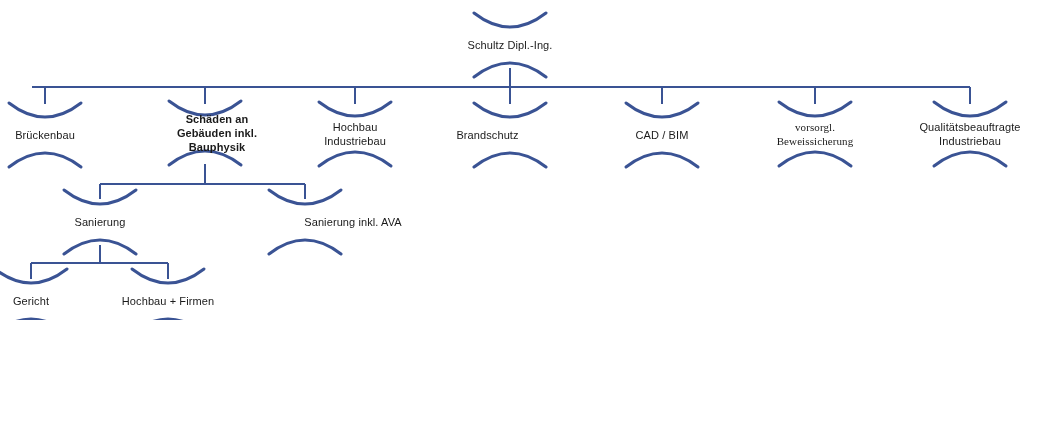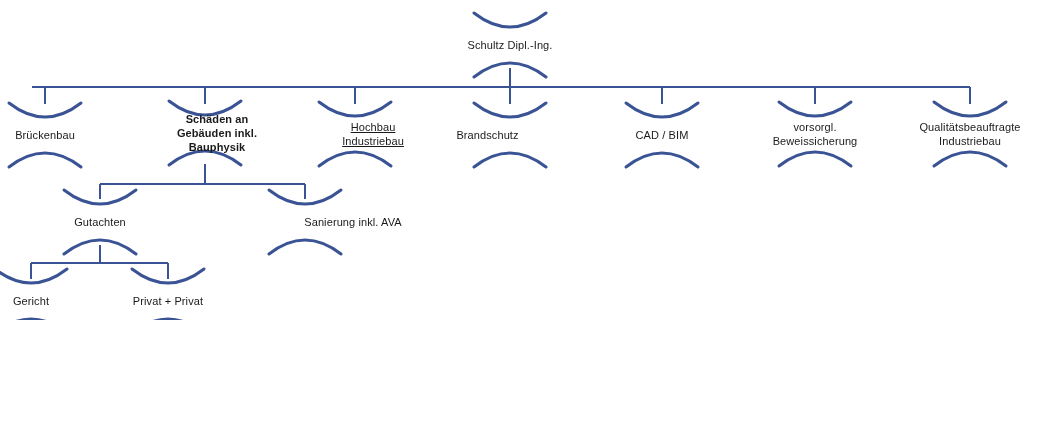--- a/index.html
+++ b/index.html
@@ -94,45 +94,45 @@
         <span class="node-line">Schultz Dipl.-Ing.</span>
       </div>
       <div class="node" style="left: 45px; top: 135px;">
         <span class="node-line">Brückenbau</span>
       </div>
       <div class="node" style="left: 217px; top: 133px; font-weight: bold;">
         <span class="node-line">Schäden an</span>
         <span class="node-line">Gebäuden inkl.</span>
         <span class="node-line">Bauphysik</span>
       </div>
-      <div class="node" style="left: 373px; top: 134px; text-decoration: underline;">
+      <div class="node" style="left: 355px; top: 134px;">
         <span class="node-line">Hochbau</span>
         <span class="node-line">Industriebau</span>
       </div>
       <div class="node" style="left: 482px; top: 135px; padding-left: 11px;">
         <span class="node-line">Brandschutz</span>
       </div>
       <div class="node" style="left: 662px; top: 135px;">
         <span class="node-line">CAD / BIM</span>
       </div>
-      <div class="node" style="left: 815px; top: 134px;">
+      <div class="node" style="left: 815px; top: 134px; font-family: Liberation Serif, serif;">
         <span class="node-line">vorsorgl.</span>
         <span class="node-line">Beweissicherung</span>
       </div>
       <div class="node" style="left: 970px; top: 134px;">
         <span class="node-line">Qualitätsbeauftragte</span>
         <span class="node-line">Industriebau</span>
       </div>
       <div class="node" style="left: 100px; top: 222px;">
-        <span class="node-line">Gutachten</span>
+        <span class="node-line">Sanierung</span>
       </div>
       <div class="node" style="left: 305px; top: 222px; margin-left: 48px;">
         <span class="node-line">Sanierung inkl. AVA</span>
       </div>
       <div class="node" style="left: 31px; top: 301px; text-align: center;">
         <span class="node-line">Gericht</span>
       </div>
       <div class="node" style="left: 168px; top: 301px;">
-        <span class="node-line">Privat + Privat</span>
+        <span class="node-line">Hochbau + Firmen</span>
       </div>
     </div>
 
 </div>
 
 </body></html>

